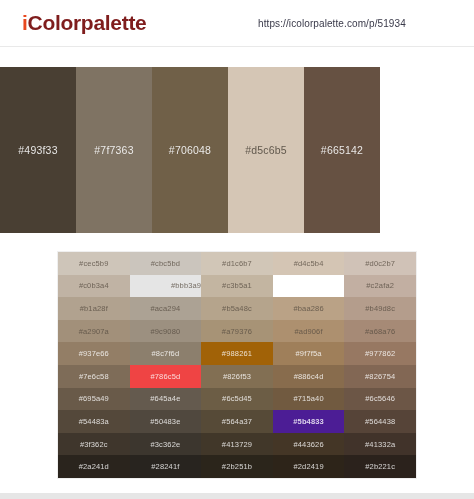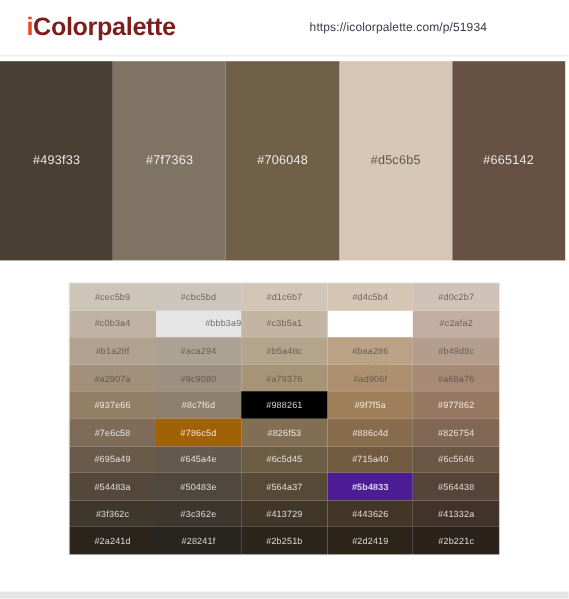--- a/index.html
+++ b/index.html
@@ -42,23 +42,23 @@
     top: 18px;
     font-size: 10px;
     color: #3a3a4a;
     white-space: nowrap;
     letter-spacing: 0.1px;
   }
 
   
   .main-band {
     display: flex;
-    width: 471px;
+    width: 380px;
     height: 166px;
-    margin-top: 4px;
+    margin-top: 20px;
   }
   .main-swatch {
     flex: 1 1 0;
     position: relative;
     display: flex;
     align-items: center;
     justify-content: center;
   }
   .main-swatch .hexlabel {
     font-size: 10.5px;
@@ -216,35 +216,35 @@
         <span class="hexlabel">#a68a76</span>
       </div>
     </div>
     <div class="grid-row">
       <div class="grid-cell dark" style="background: rgb(147, 126, 102);">
         <span class="hexlabel">#937e66</span>
       </div>
       <div class="grid-cell dark" style="background: rgb(140, 127, 109);">
         <span class="hexlabel">#8c7f6d</span>
       </div>
-      <div class="grid-cell dark" style="background: #000000;">
+      <div class="grid-cell dark" style="background: #a16207;">
         <span class="hexlabel">#988261</span>
       </div>
       <div class="grid-cell dark" style="background: rgb(159, 127, 90);">
         <span class="hexlabel">#9f7f5a</span>
       </div>
       <div class="grid-cell dark" style="background: rgb(151, 120, 98);">
         <span class="hexlabel">#977862</span>
       </div>
     </div>
     <div class="grid-row">
       <div class="grid-cell dark" style="background: rgb(126, 108, 88);">
         <span class="hexlabel">#7e6c58</span>
       </div>
-      <div class="grid-cell dark" style="background: #a16207; justify-content: center;">
+      <div class="grid-cell dark" style="background: #ef4444; justify-content: center;">
         <span class="hexlabel">#786c5d</span>
       </div>
       <div class="grid-cell dark" style="background: rgb(130, 111, 83);">
         <span class="hexlabel">#826f53</span>
       </div>
       <div class="grid-cell dark" style="background: rgb(136, 108, 77);">
         <span class="hexlabel">#886c4d</span>
       </div>
       <div class="grid-cell dark" style="background: rgb(130, 103, 84);">
         <span class="hexlabel">#826754</span>

